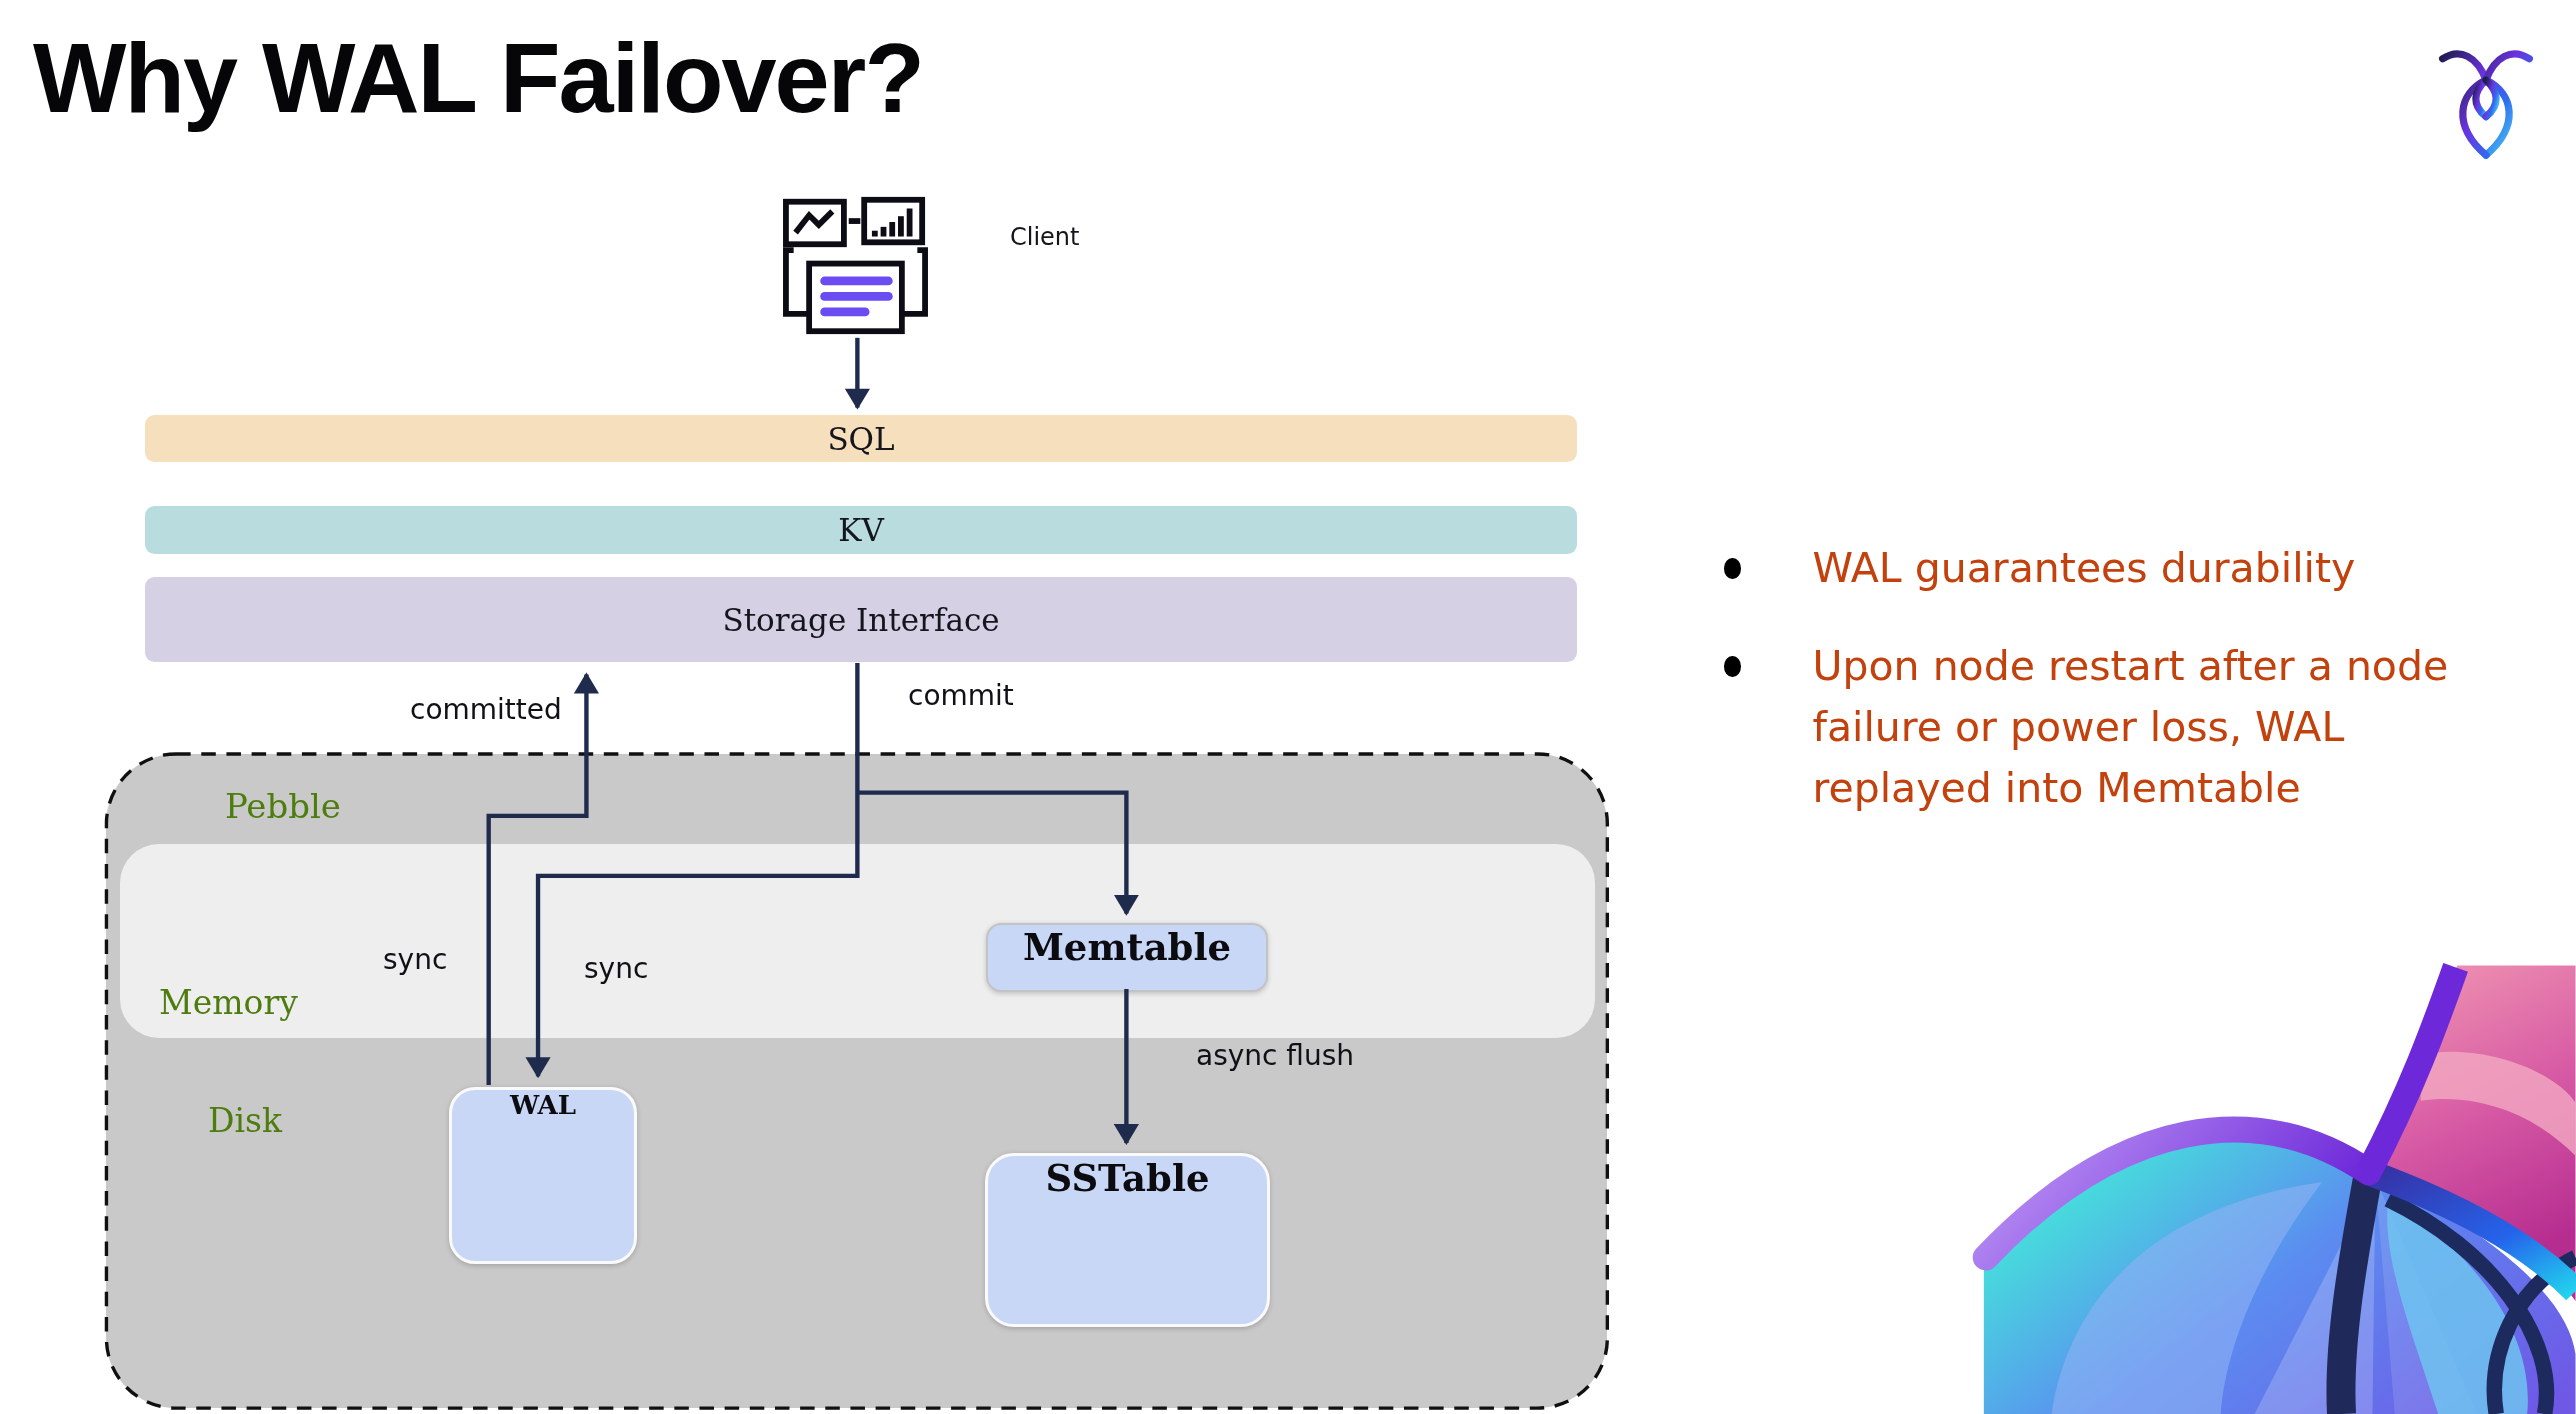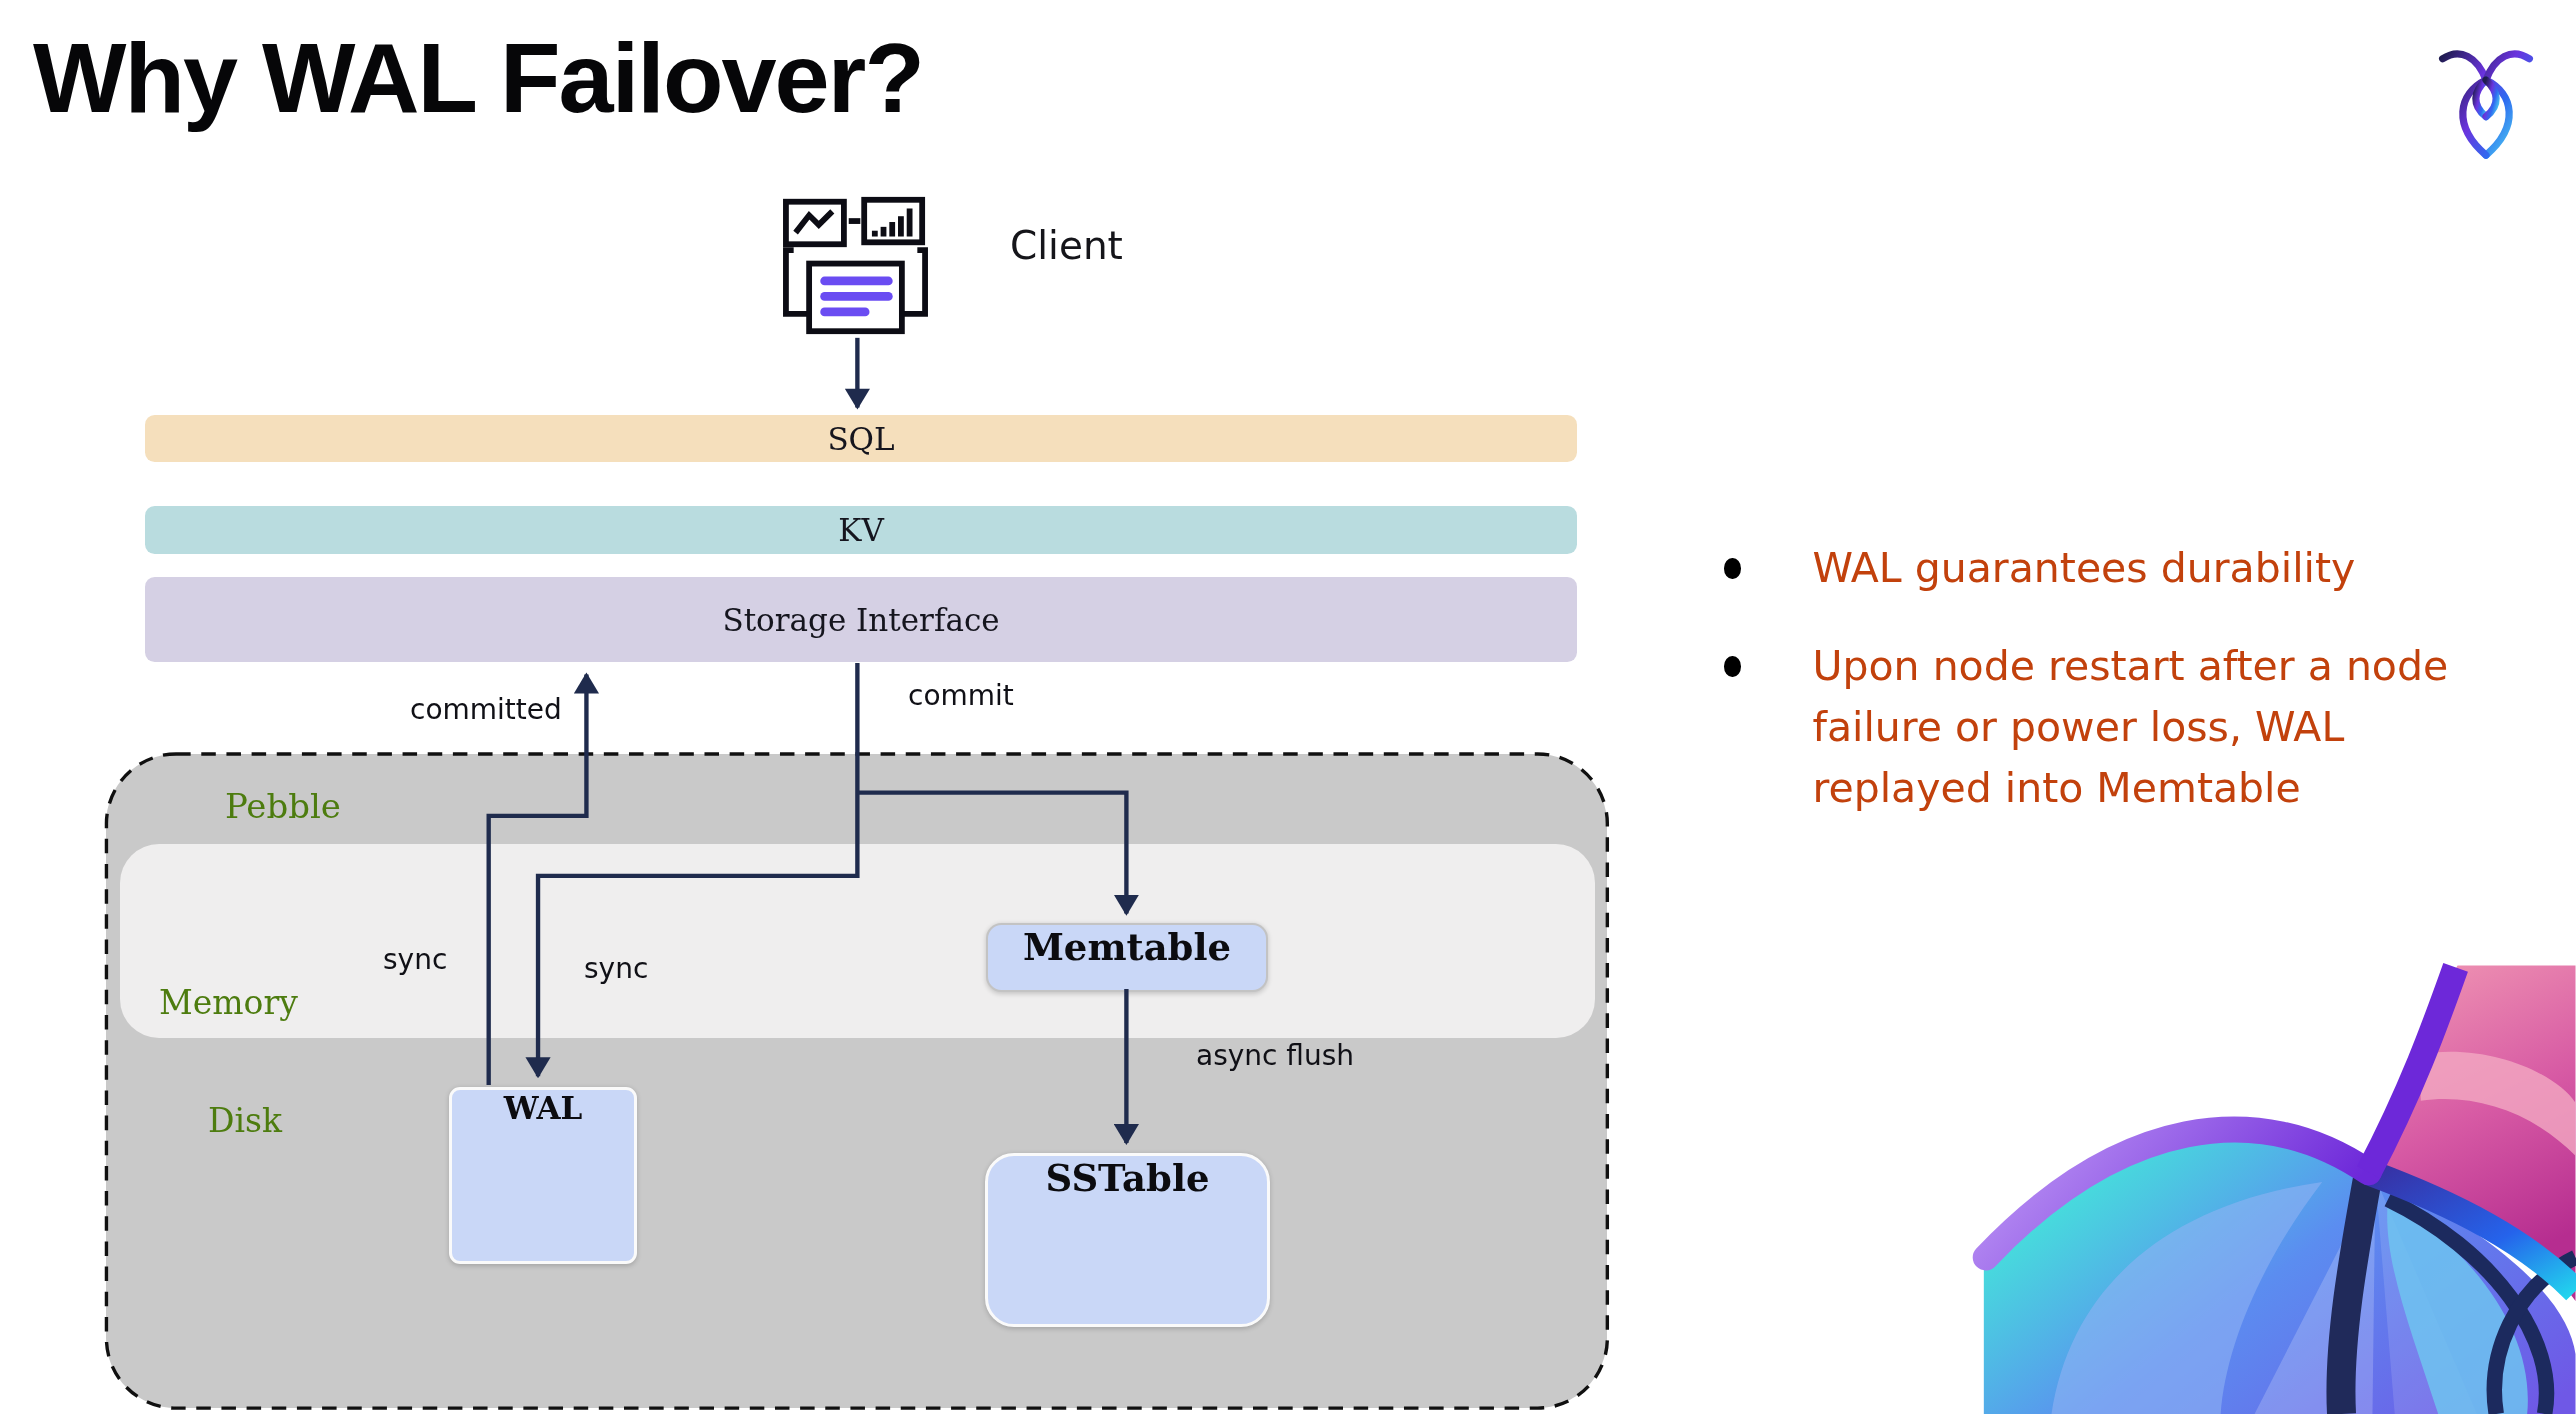--- a/index.html
+++ b/index.html
@@ -9,21 +9,21 @@
   }
   .title {
     position:absolute; left:33px; top:21px; margin:0;
     font-family:"Liberation Sans", sans-serif; font-weight:bold;
     font-size:99px; letter-spacing:-1.9px; color:#060608;
   }
   
   .client-icon { position:absolute; left:780px; top:194px; }
   .client-label {
     position:absolute; left:1010px; top:223px;
-    font-family:"DejaVu Sans", sans-serif; font-size:39px; color:#15151a;
+    font-family:"DejaVu Sans", sans-serif; font-size:24px; color:#15151a;
   }
   
   .bar {
     position:absolute; left:145px; width:1432px; border-radius:9.7px;
     display:flex; align-items:center; justify-content:center;
     font-size:31px; color:#15151e;
   }
   .bar-sql     { top:415px; height:47px; background:#f5dfbc; }
   .bar-kv      { top:506px; height:48px; background:#b9dcdf; }
   .bar-storage { top:577px; height:85px; background:#d5d0e4; }
@@ -40,21 +40,21 @@
   .pebble-label { left:225px; top:786px; font-size:34px; }
   .memory-label { left:159px; top:983px; font-size:33px; }
   .disk-label   { left:208px; top:1101px; font-size:33px; }
   
   .node {
     position:absolute; z-index:4; background:#c9d7f7;
     display:flex; align-items:flex-start; justify-content:center;
     font-weight:bold; color:#0c0c10;
     box-shadow:0 1.9px 5.8px rgba(0,0,0,0.18);
   }
-  .node-wal      { left:449px;  top:1087px; width:182px; height:171px; border-radius:11px; border:3.9px solid #fafafa; font-size:31px; }
+  .node-wal      { left:449px;  top:1087px; width:182px; height:171px; border-radius:26px; border:3.9px solid #fafafa; font-size:26px; }
   .node-memtable { left:986px; top:923px;  width:278px; height:65px;  border-radius:15.5px; border:2.9px solid #c3c3c3; font-size:37px; }
   .node-sstable  { left:985px; top:1153px; width:279px; height:168px; border-radius:29px; border:3.9px solid #fafafa; font-size:37px; }
   
   .edge-label {
     position:absolute; z-index:6; font-family:"DejaVu Sans", sans-serif;
     font-size:28px; color:#101016;
   }
   .lbl-committed { left:410px;  top:693px; }
   .lbl-commit    { left:908px;  top:679px; }
   .lbl-sync1     { left:383px;  top:943px; }

